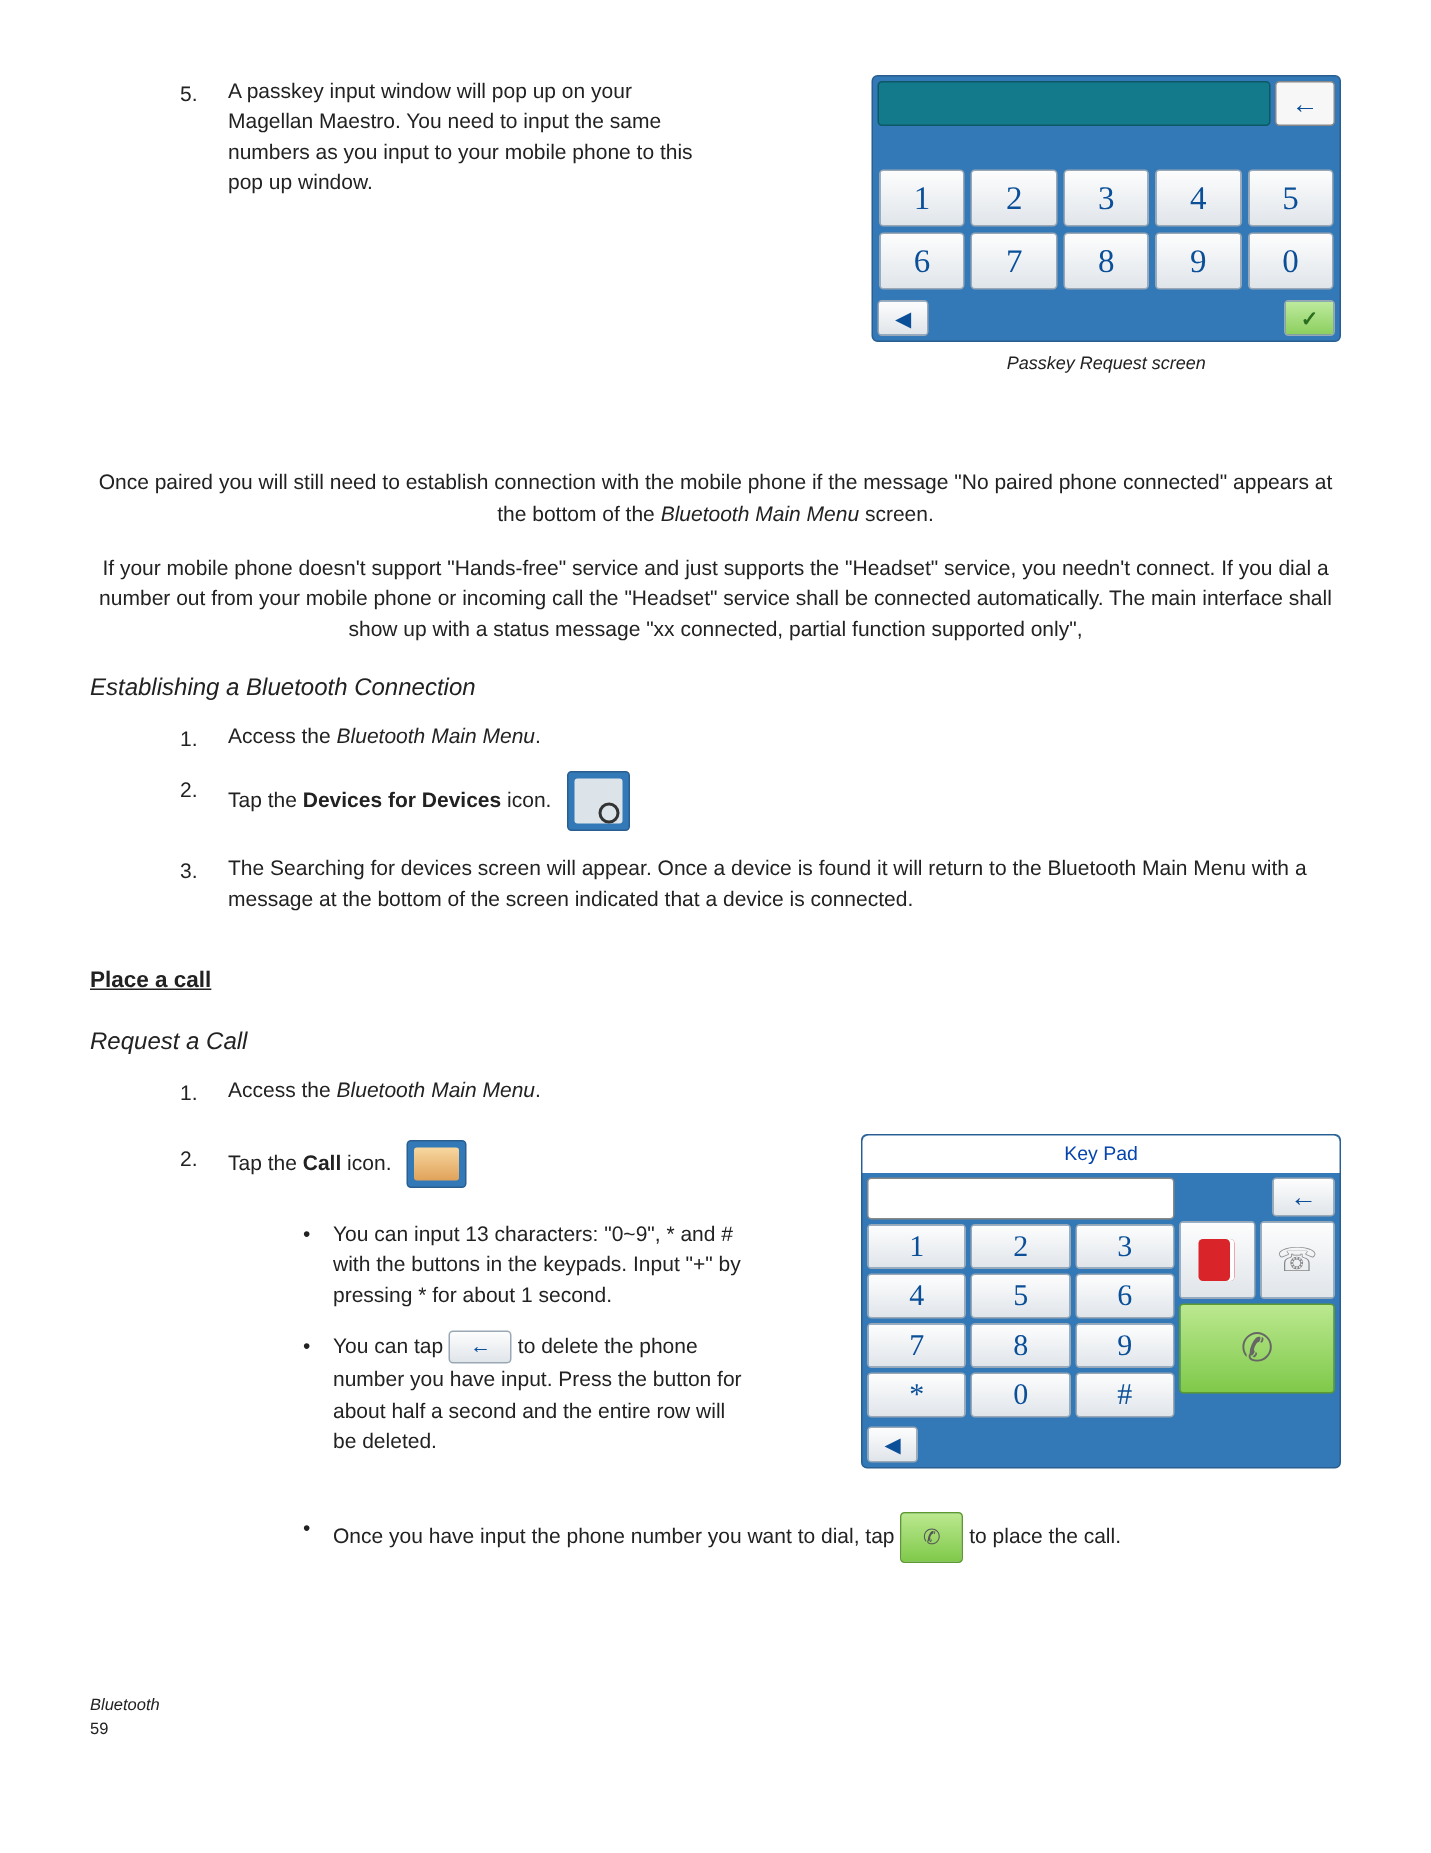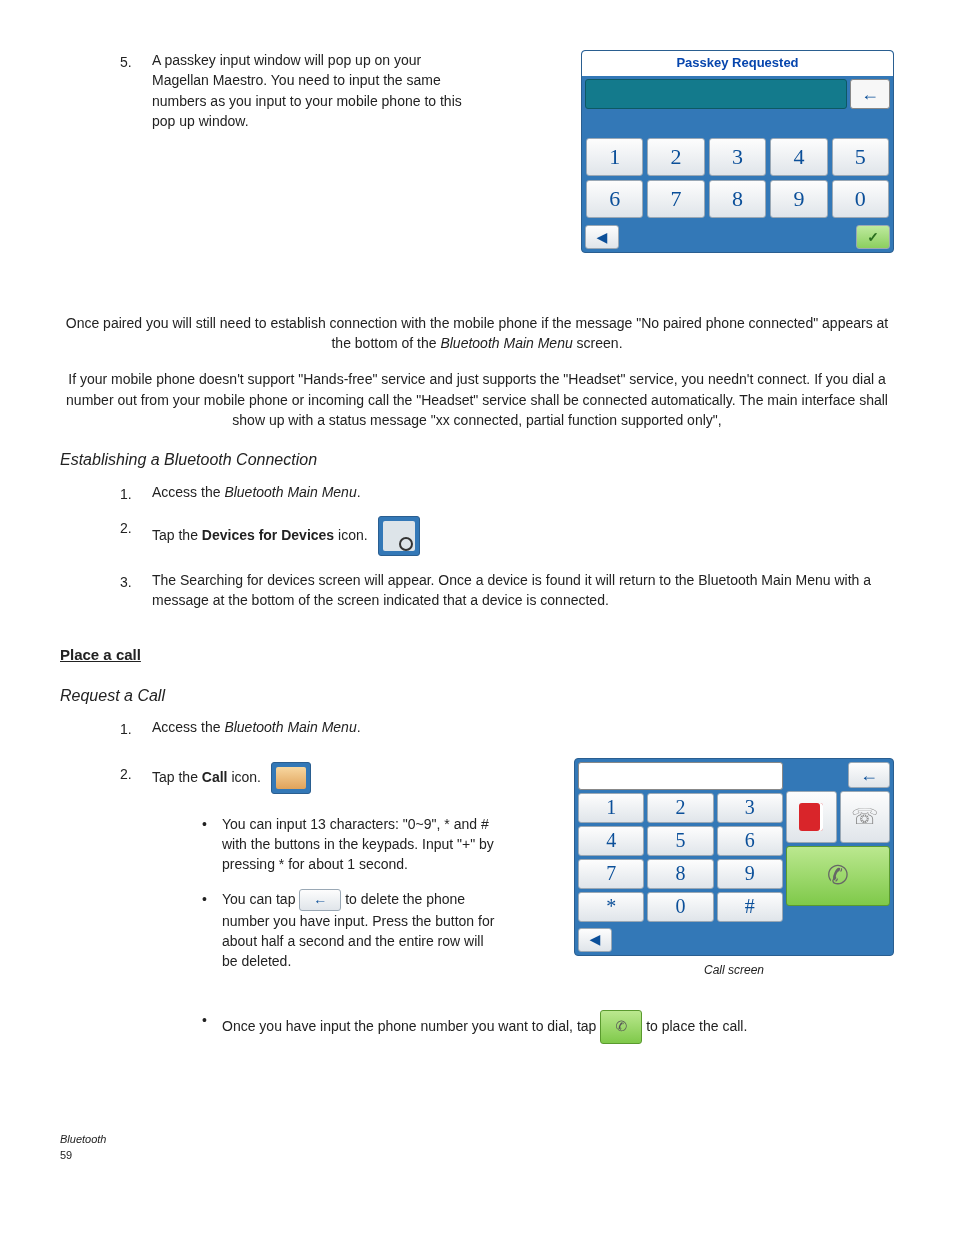--- a/index.html
+++ b/index.html
@@ -264,21 +264,20 @@
     font-style:italic;
     margin-top:60px;
     flex-direction:column;
   }
 </style>
 </head>
 <body>
 
 <div class="float-fig">
   <div class="device device1">
-    <div class="dev-title">Passkey Requested</div>
     <div class="dev-input-row">
       <div class="dev-input"></div>
       <div class="dev-back">←</div>
     </div>
     <div style="height:22px;"></div>
     <div class="key-grid">
       <div class="key-btn">1</div>
       <div class="key-btn">2</div>
       <div class="key-btn">3</div>
       <div class="key-btn">4</div>
@@ -291,20 +290,21 @@
     </div>
     <div class="dev-footer">
       <div class="f-btn">
           <span style="color:#0b4f99">◀</span>
         </div>
       <div class="f-btn green">
           <span style="color:#2a6e1f;font-weight:bold">✓</span>
         </div>
     </div>
   </div>
+  <div class="cap">Passkey Request screen</div>
 </div>
 
 <div class="ol-num" style="max-width:360px;">
   <div class="row">
     <div class="num">5.</div>
     <div class="txt">A passkey input window will pop up on your Magellan Maestro. You need to input the same numbers as you input to your mobile phone to this pop up window.</div>
   </div>
 </div>
 
 <div class="clear"></div>
@@ -344,20 +344,21 @@
   <div class="row">
     <div class="num">1.</div>
     <div class="txt">
       <span>Access the </span><span class="italic">Bluetooth Main Menu</span><span>.</span>
     </div>
   </div>
 </div>
 
 <div class="float-fig" style="margin-top:6px;">
   <div class="device device2">
+    <div class="kp-title">Key Pad</div>
     <div class="kp-body">
       <div class="kp-left">
         <div class="dev-input-row2">
           <div class="dev-input2"></div>
         </div>
         <div class="kp-grid">
           <div class="kp-key">1</div>
           <div class="kp-key">2</div>
           <div class="kp-key">3</div>
           <div class="kp-key">4</div>
@@ -382,21 +383,20 @@
           </div>
       </div>
     </div>
     <div class="dev-footer">
       <div class="f-btn">
           <span style="color:#0b4f99">◀</span>
         </div>
       <div></div>
     </div>
   </div>
-  <div class="cap">Call screen</div>
 </div>
 
 <div class="ol-num" style="margin-top:10px;">
   <div class="row">
     <div class="num">2.</div>
     <div class="txt">
       <span>Tap the </span><b>Call</b><span> icon.</span>
       <span class="inline-icon call small"><span class="inner"></span></span>
 
       <div class="bullets" style="margin-top:20px; max-width:300px;">

